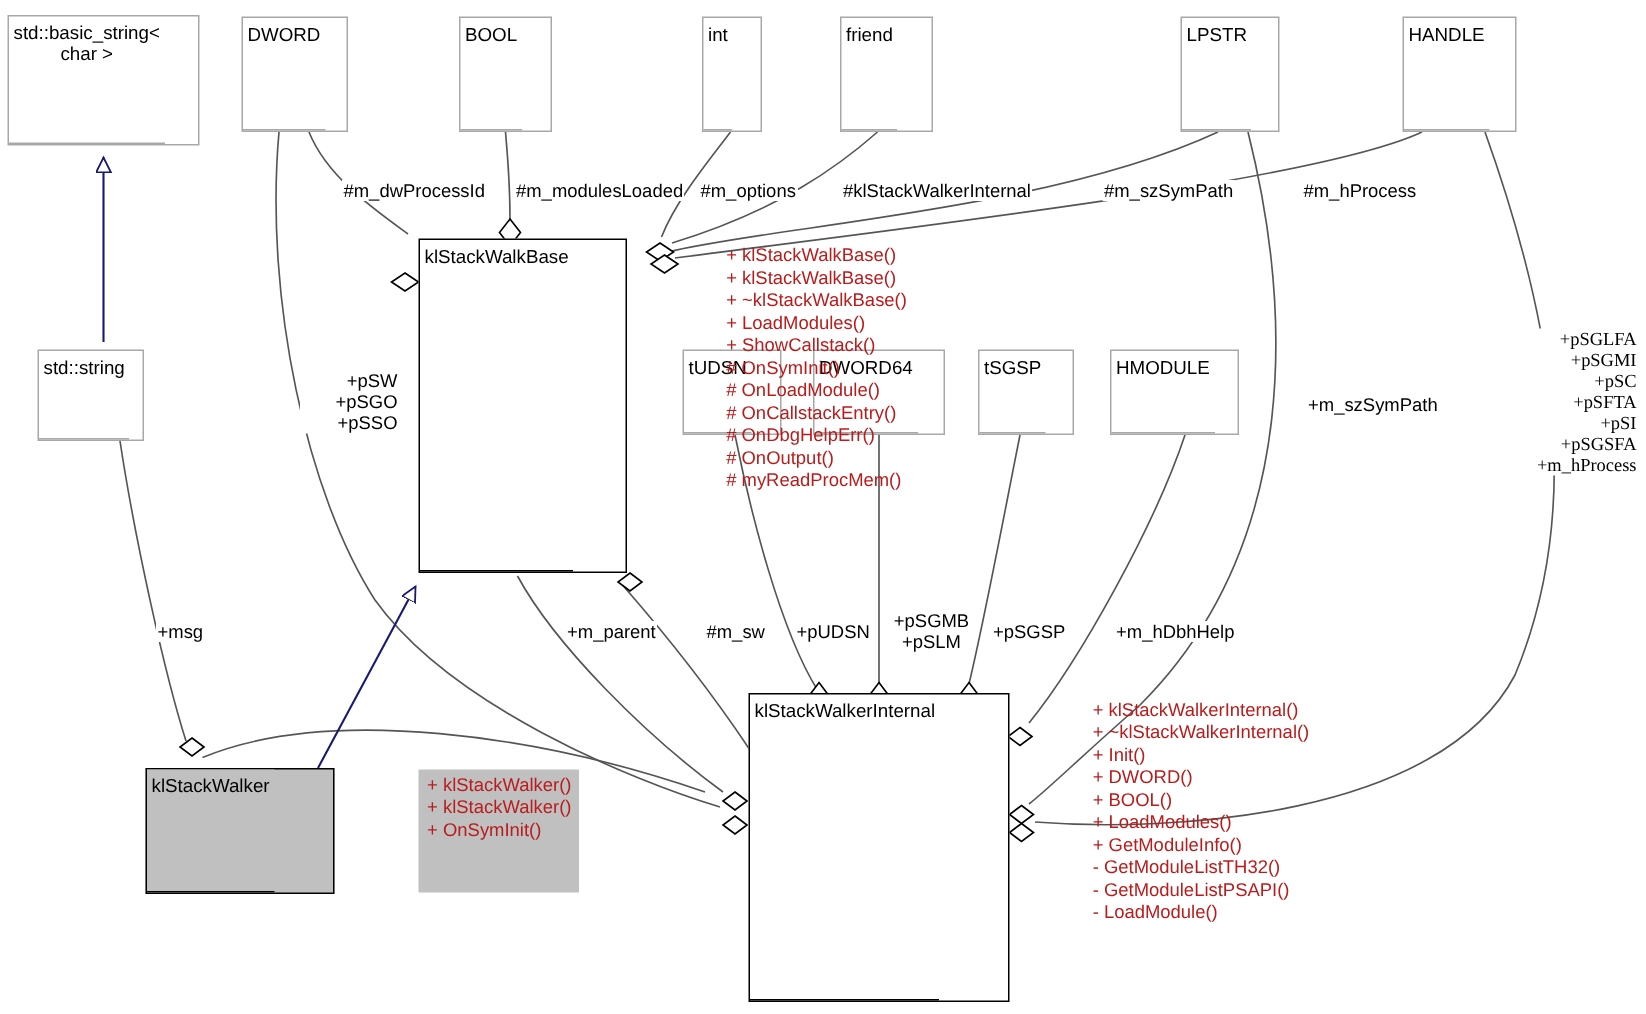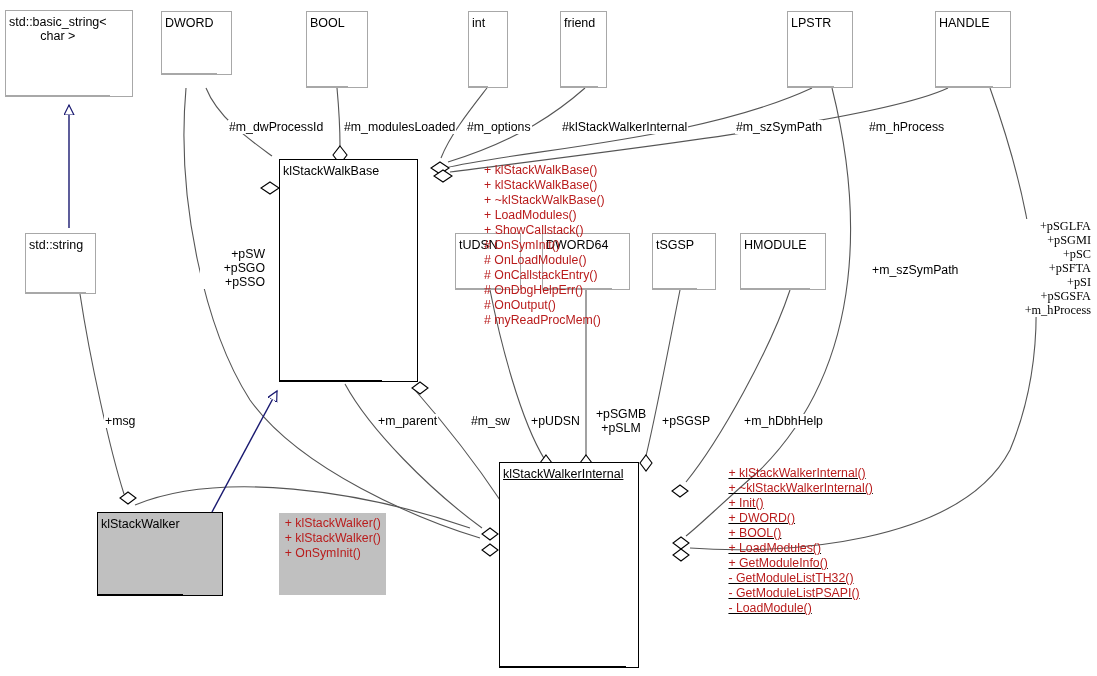--- a/index.html
+++ b/index.html
@@ -173,39 +173,39 @@
     </g>
   </svg>
 
   <div class="cbox" style="left:5px; top:10px; width:128px; height:87px;">
     <div class="title">std::basic_string&lt;
 char &gt;</div>
     <div class="attrs" style="height:22px;"></div>
     <div class="ops"></div>
   </div>
 
-  <div class="cbox" style="left:161px; top:11px; width:71px; height:64px;">
+  <div class="cbox" style="left:161px; top:11px; width:71px; height:77px;">
     <div class="title">DWORD</div>
     <div class="attrs" style="height:25px;"></div>
     <div class="ops"></div>
   </div>
 
   <div class="cbox" style="left:306px; top:11px; width:62px; height:77px;">
     <div class="title">BOOL</div>
     <div class="attrs" style="height:25px;"></div>
     <div class="ops"></div>
   </div>
 
   <div class="cbox" style="left:468px; top:11px; width:40px; height:77px;">
     <div class="title">int</div>
     <div class="attrs" style="height:25px;"></div>
     <div class="ops"></div>
   </div>
 
-  <div class="cbox" style="left:560px; top:11px; width:47px; height:77px;">
+  <div class="cbox" style="left:560px; top:11px; width:62px; height:77px;">
     <div class="title">friend</div>
     <div class="attrs" style="height:25px;"></div>
     <div class="ops"></div>
   </div>
 
   <div class="cbox" style="left:787px; top:11px; width:66px; height:77px;">
     <div class="title">LPSTR</div>
     <div class="attrs" style="height:25px;"></div>
     <div class="ops"></div>
   </div>
@@ -267,21 +267,21 @@
   <div class="cbox strong highlight" style="left:97px; top:512px; width:126px; height:84px;">
     <div class="title">klStackWalker</div>
     <div class="attrs" style="height:24px;"></div>
     <div class="ops">
       <div class="m">+ klStackWalker()</div>
       <div class="m">+ klStackWalker()</div>
       <div class="m">+ OnSymInit()</div>
     </div>
   </div>
 
-  <div class="cbox strong" style="left:499px; top:462px; width:140px; height:206px;text-decoration:underline;">
+  <div class="cbox strong" style="left:499px; top:462px; width:174px; height:206px;">
     <div class="title">klStackWalkerInternal</div>
     <div class="attrs" style="height:24px;"></div>
     <div class="ops">
       <div class="m">+ klStackWalkerInternal()</div>
       <div class="m">+ ~klStackWalkerInternal()</div>
       <div class="m">+ Init()</div>
       <div class="m">+ DWORD()</div>
       <div class="m">+ BOOL()</div>
       <div class="m">+ LoadModules()</div>
       <div class="m">+ GetModuleInfo()</div>

